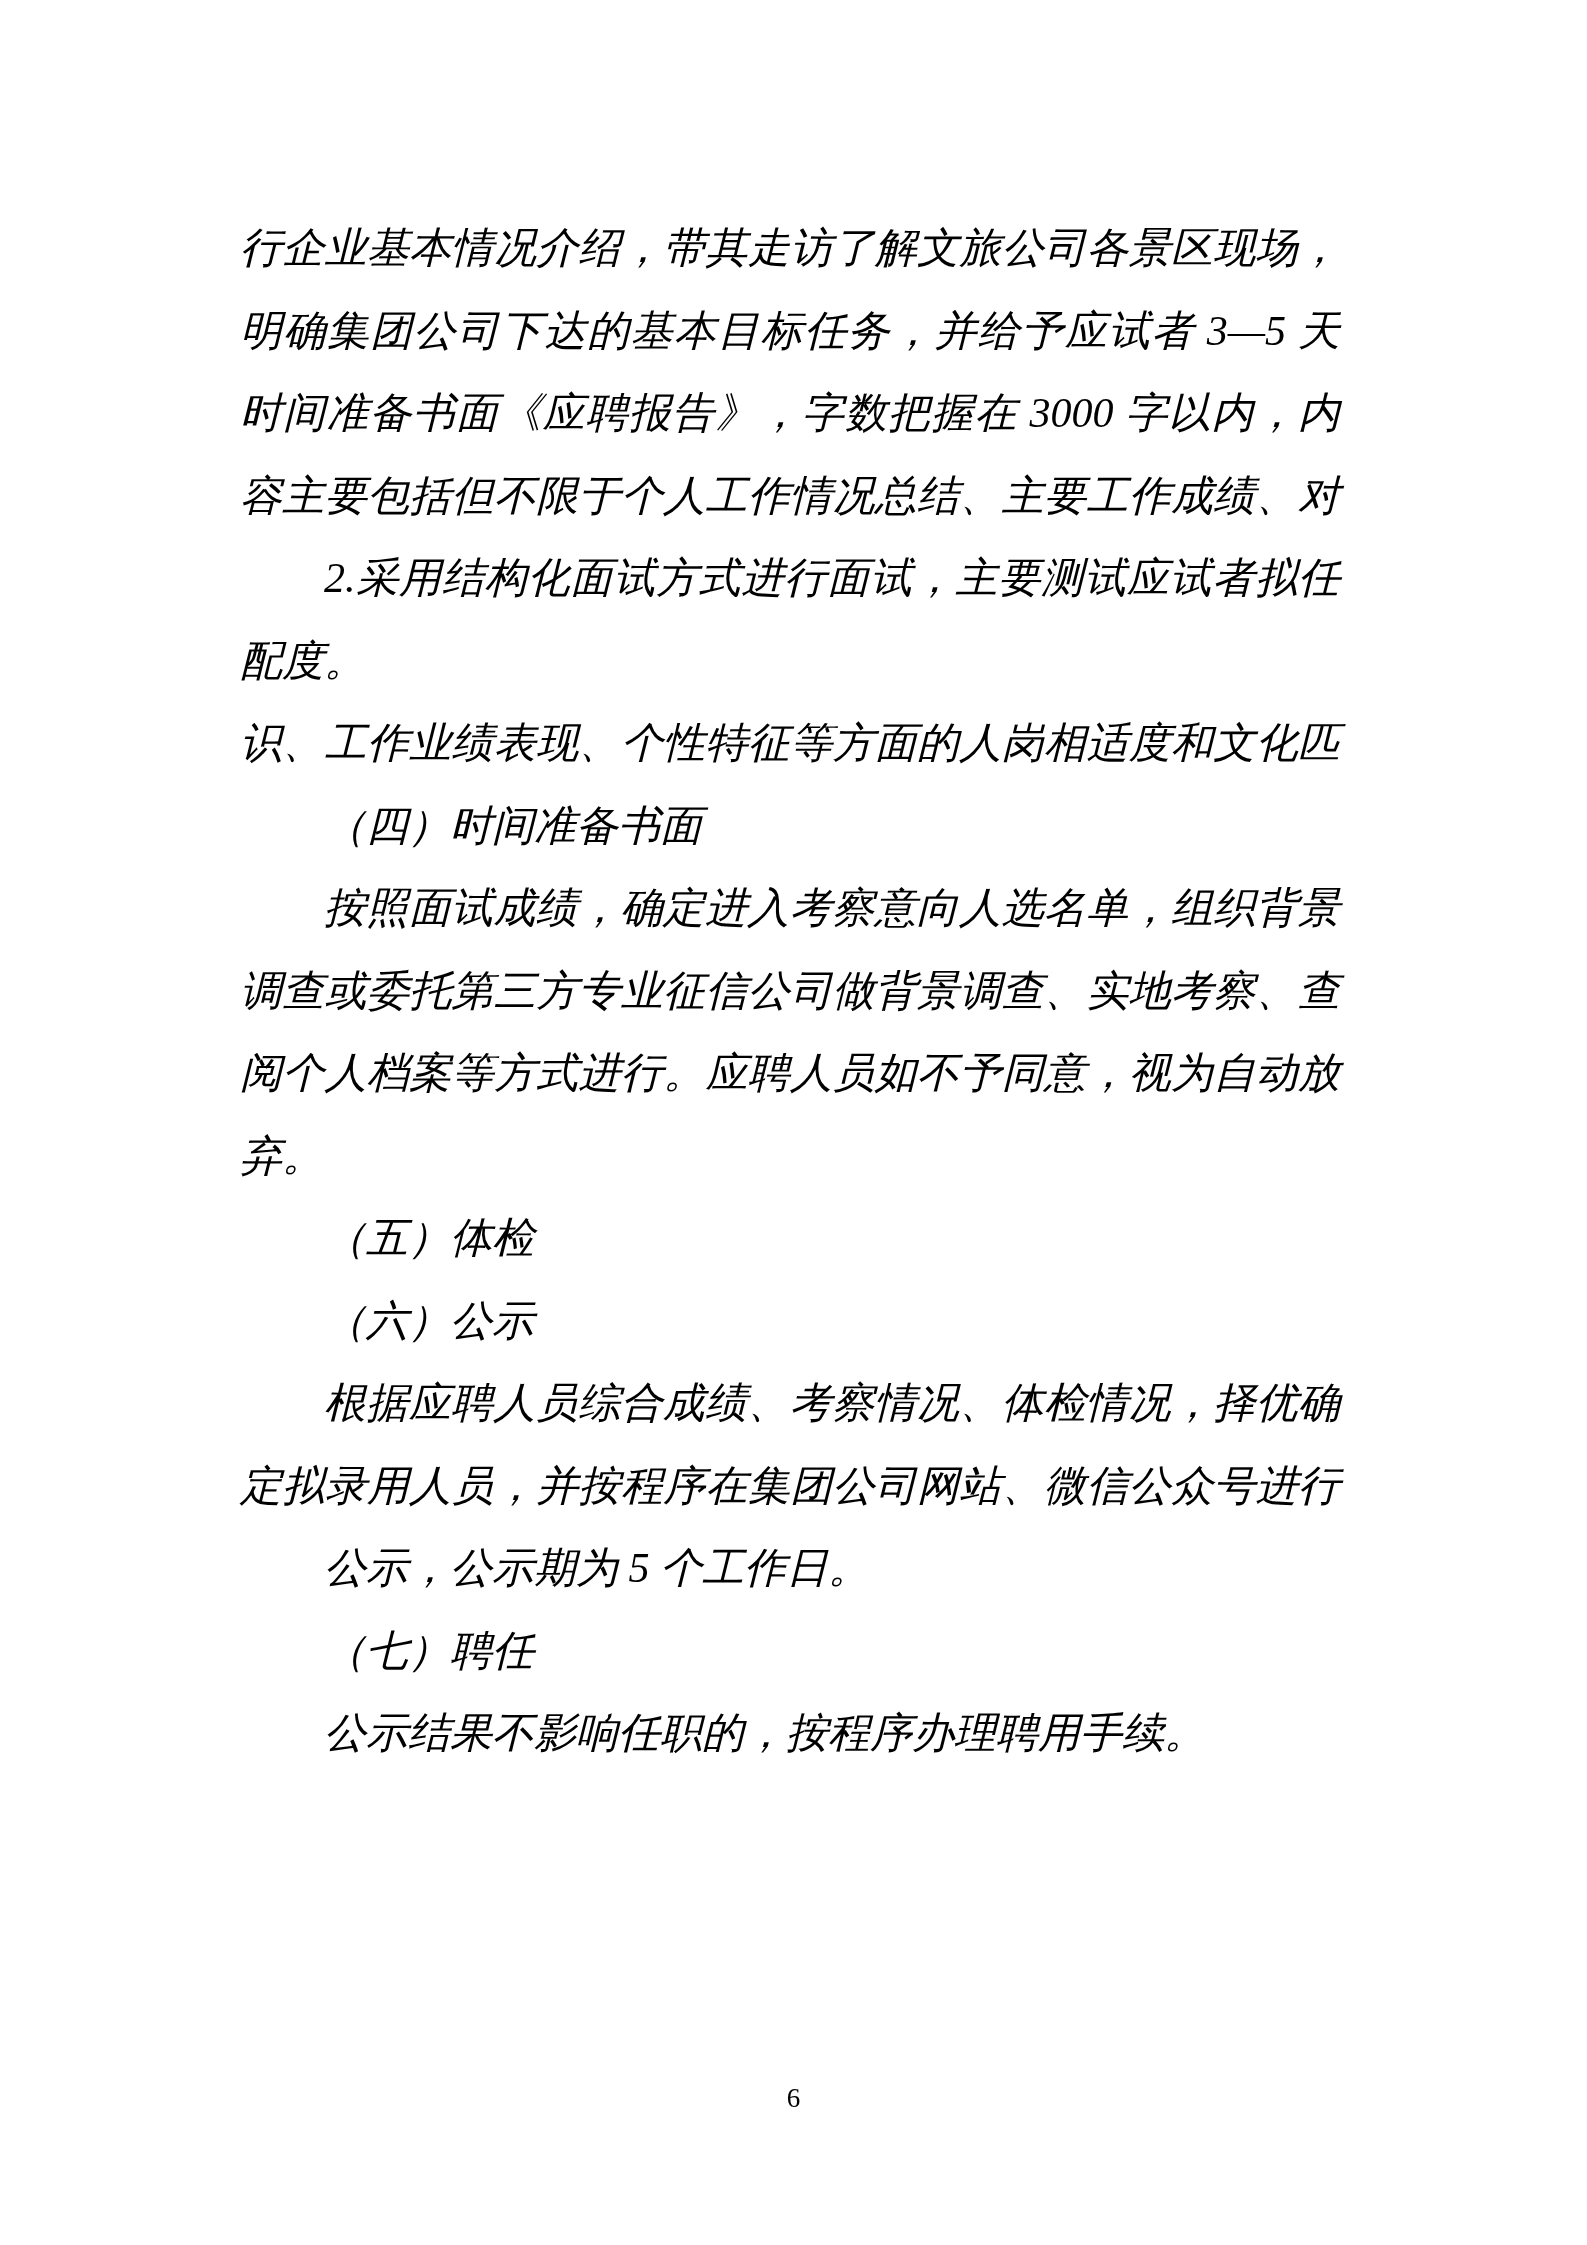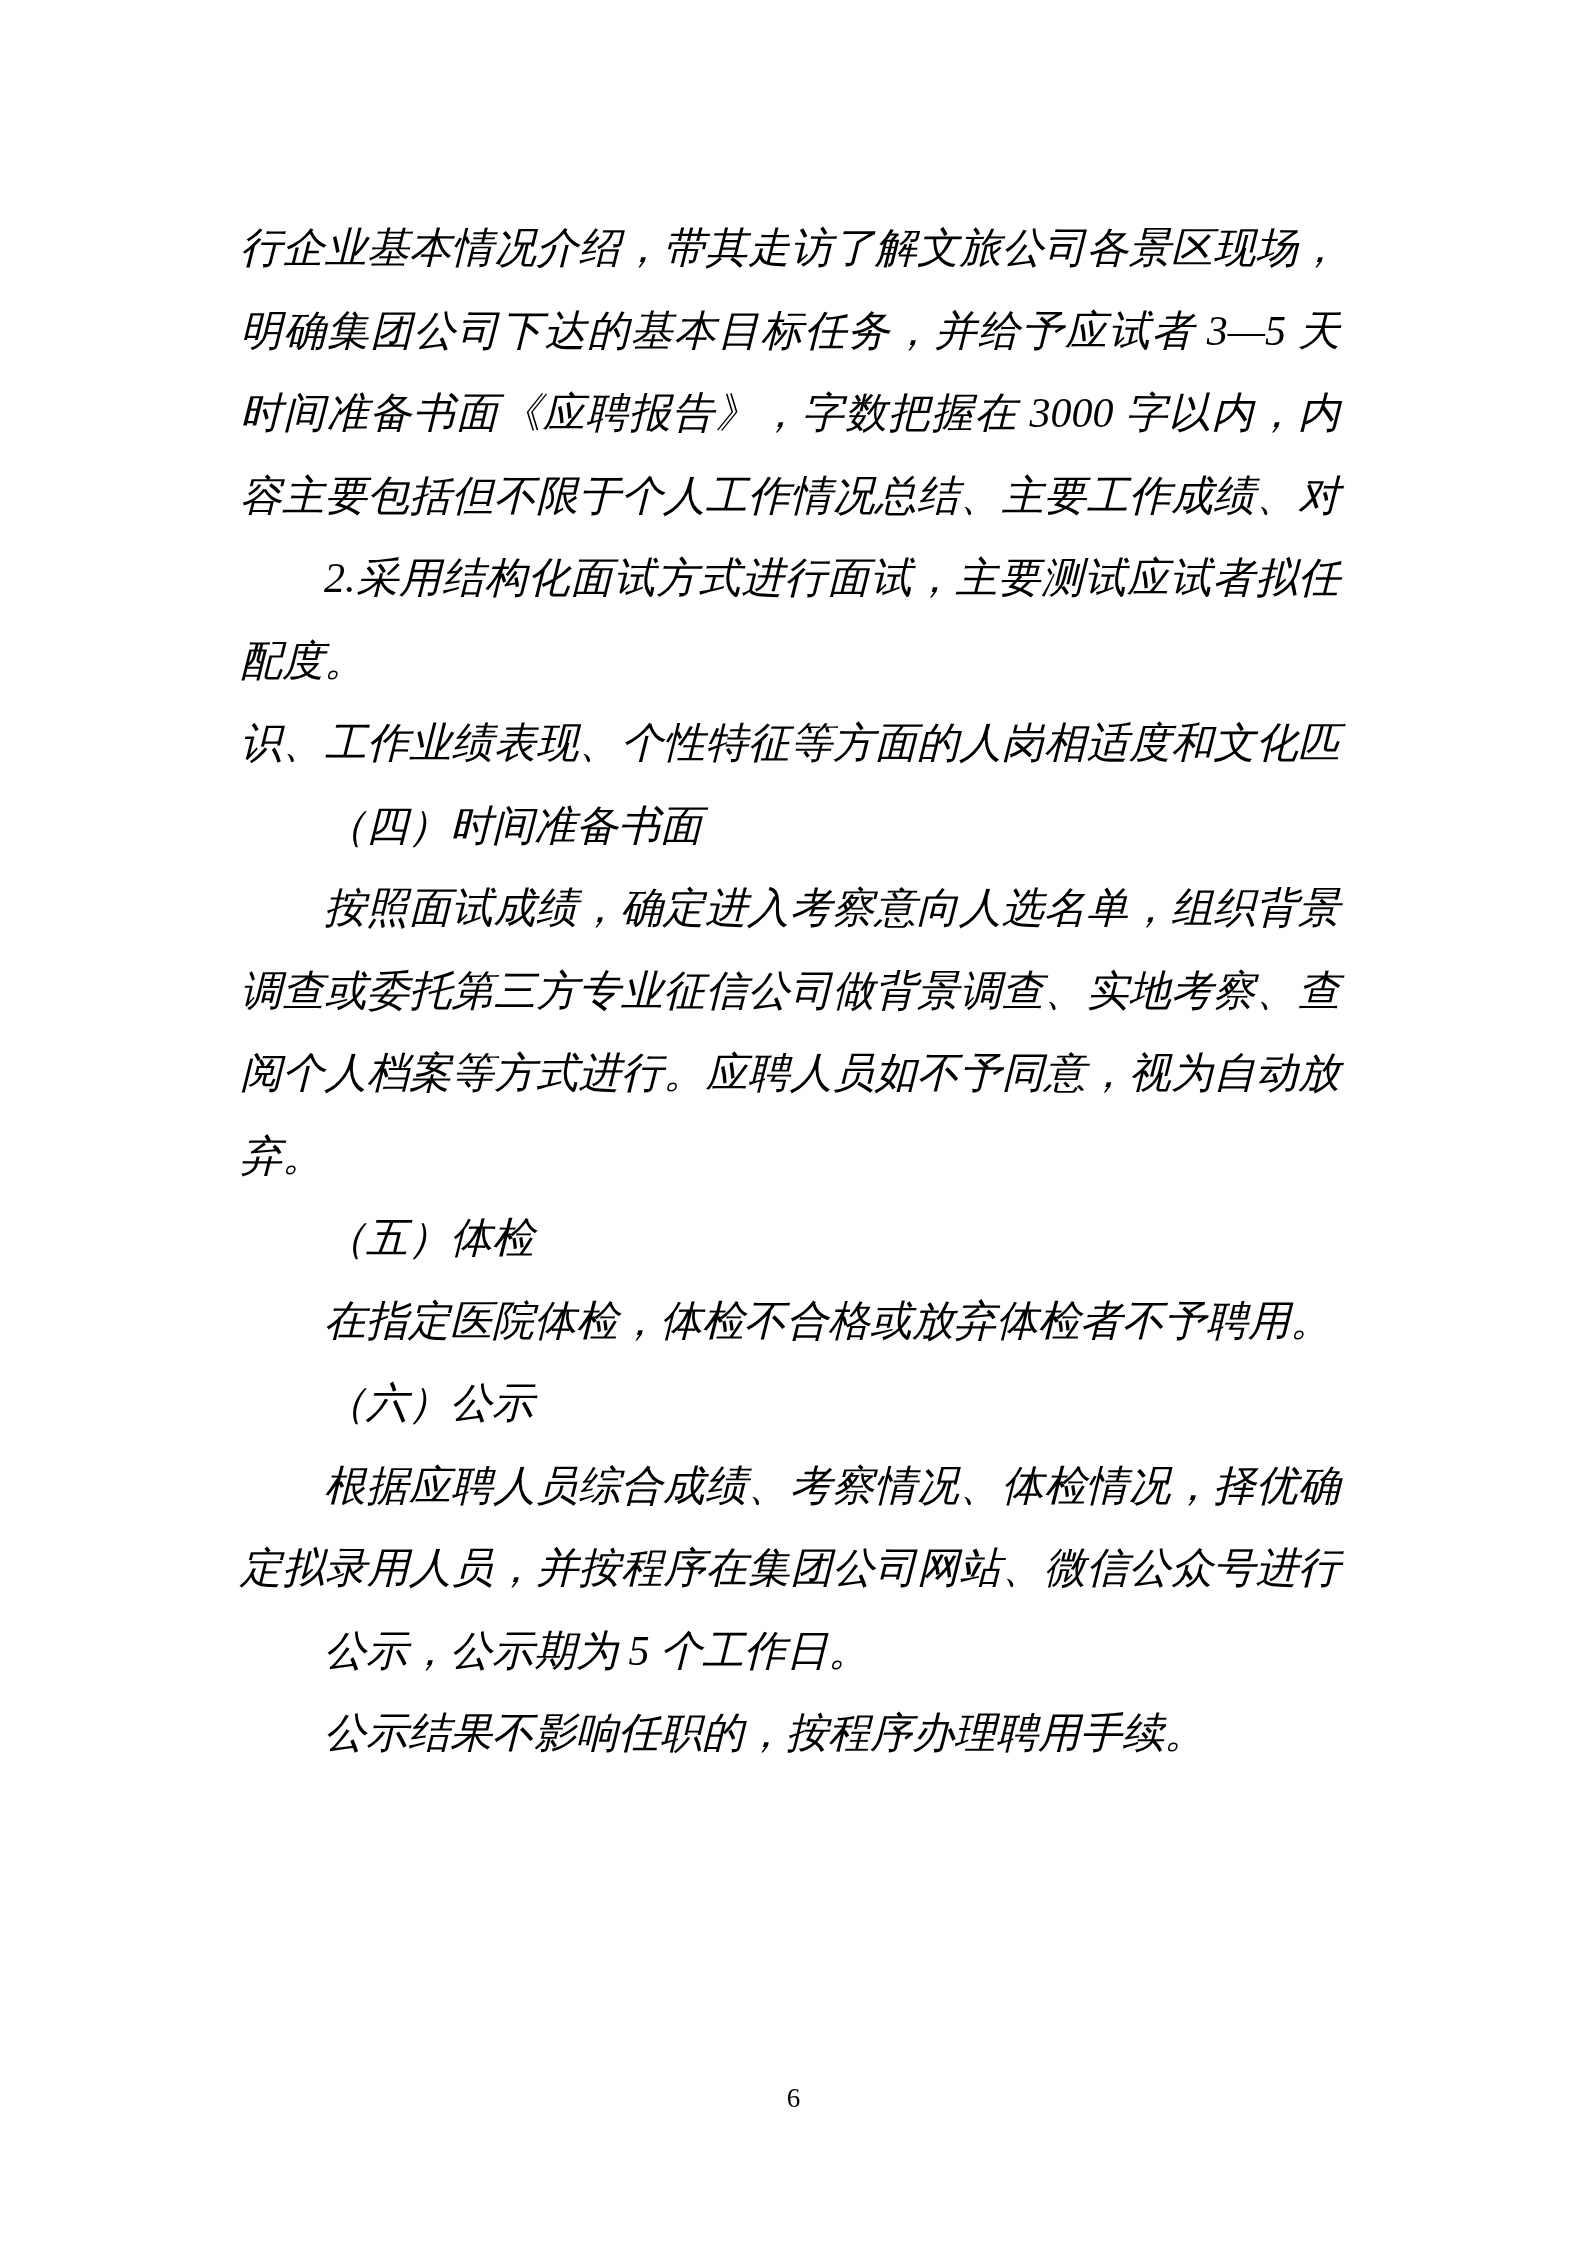--- a/index.html
+++ b/index.html
@@ -62,22 +62,22 @@
     <div class="line j">容主要包括但不限于个人工作情况总结、主要工作成绩、对</div>
     <div class="line i j">2.采用结构化面试方式进行面试，主要测试应试者拟任</div>
     <div class="line">配度。</div>
     <div class="line j">识、工作业绩表现、个性特征等方面的人岗相适度和文化匹</div>
     <div class="line i">（四）时间准备书面</div>
     <div class="line i j">按照面试成绩，确定进入考察意向人选名单，组织背景</div>
     <div class="line j">调查或委托第三方专业征信公司做背景调查、实地考察、查</div>
     <div class="line j">阅个人档案等方式进行。应聘人员如不予同意，视为自动放</div>
     <div class="line">弃。</div>
     <div class="line i">（五）体检</div>
-    <div class="line i">在指定医院体检，体检不合格或放弃体检者不予聘用。</div>
     <div class="line i">（六）公示</div>
     <div class="line i j">根据应聘人员综合成绩、考察情况、体检情况，择优确</div>
     <div class="line j">定拟录用人员，并按程序在集团公司网站、微信公众号进行</div>
     <div class="line i">公示，公示期为 5 个工作日。</div>
+    <div class="line i">（七）聘任</div>
     <div class="line i">公示结果不影响任职的，按程序办理聘用手续。</div>
   </section>
 
   <footer class="page-footer">6</footer>
 </main>
 
 </body></html>

